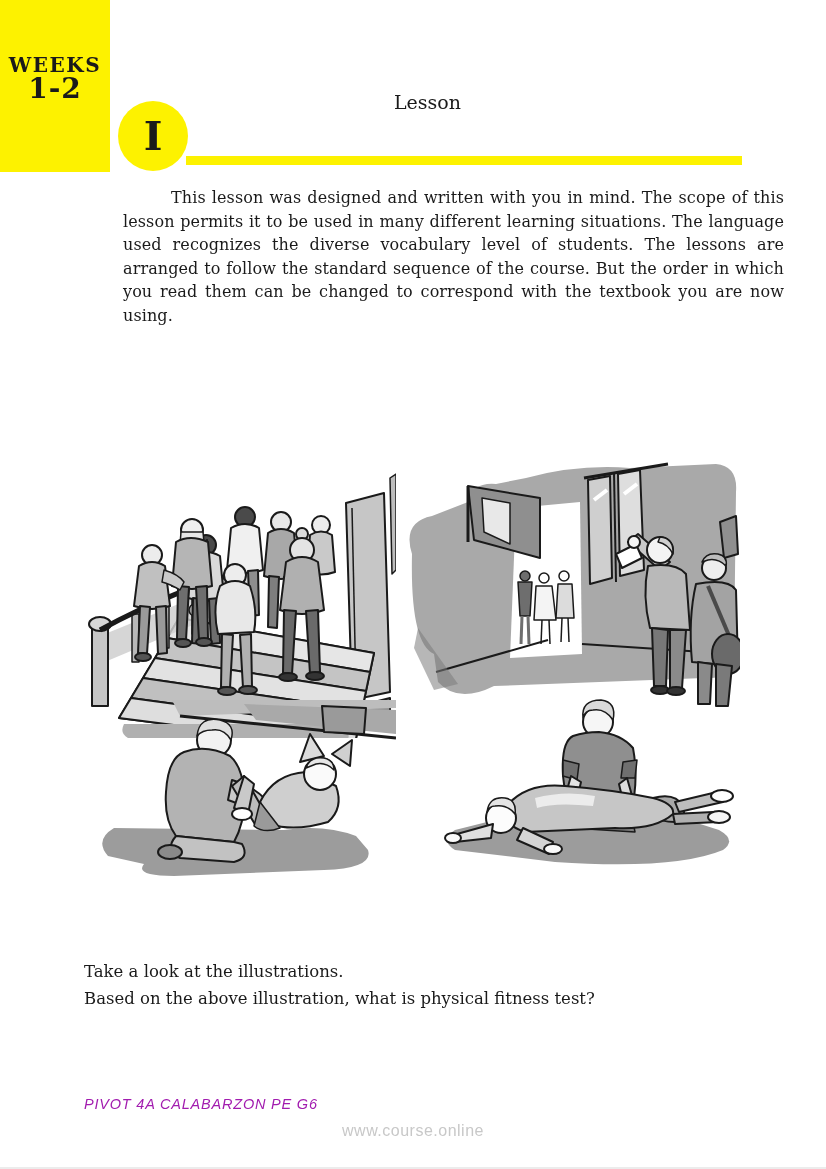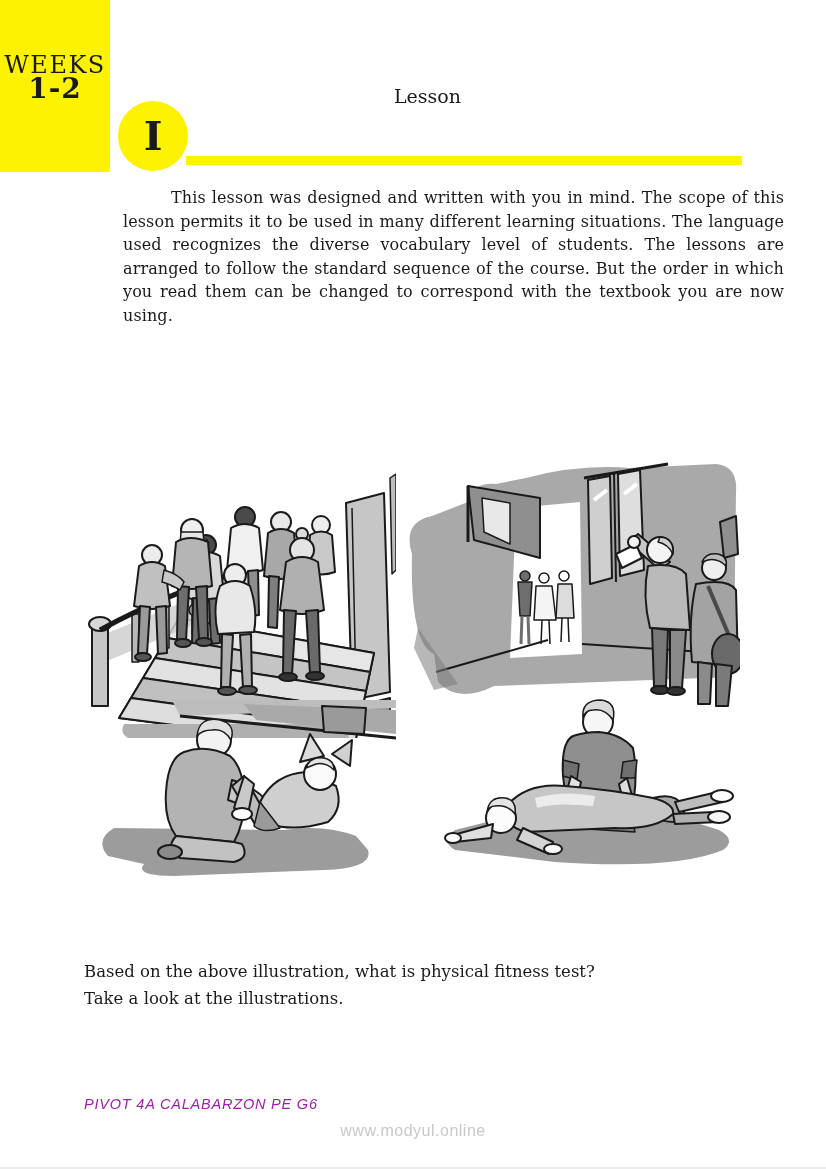--- a/index.html
+++ b/index.html
@@ -7,25 +7,25 @@
     position:relative;width:826px;height:1169px;overflow:hidden;background:#fff;
     font-family:"DejaVu Serif", serif;color:#1a1a1a;
   }
   
   .weeks-box{
     position:absolute;left:0;top:0;width:110px;height:172px;
     background:var(--accent,#FDF200);
     display:flex;flex-direction:column;justify-content:center;align-items:center;
     padding-top:0;box-sizing:border-box;
   }
-  .weeks-line1{font-weight:normal;font-size:24px;letter-spacing:1.5px;line-height:24px;margin-top:-18px;}
+  .weeks-line1{font-weight:bold;font-size:20px;letter-spacing:1.5px;line-height:24px;margin-top:-18px;}
   .weeks-line2{font-weight:bold;font-size:28px;letter-spacing:1px;line-height:24px;}
   .title-block{position:absolute;left:110px;top:82px;width:635px;text-align:center;}
   .page-title{font-weight:bold;font-size:25px;line-height:28px;letter-spacing:.3px;}
-  .lesson-subtitle{font-size:19px;line-height:24px;margin-top:2px;}
+  .lesson-subtitle{font-size:19px;line-height:24px;margin-top:8px;}
   .lesson-badge{
     position:absolute;left:118px;top:101px;width:70px;height:70px;border-radius:50%;
     background:var(--accent,#FDF200);display:flex;align-items:center;justify-content:center;z-index:2;
   }
   .lesson-badge span{font-weight:bold;font-size:40px;line-height:40px;}
   .title-underline{position:absolute;left:186px;top:156px;width:556px;height:9px;background:var(--accent,#FDF200);z-index:1;}
   
   .body-text{position:absolute;left:84px;top:186px;width:661px;margin-left:39px;}
   .body-text p{
     margin:0 0 26px 0;font-size:16px;line-height:23.5px;text-align:justify;
@@ -294,20 +294,20 @@
           <polygon points="58,134 22,144 20,152 56,148" fill="#dedede"></polygon>
           <ellipse cx="18" cy="148" rx="8" ry="5" fill="#fafafa"></ellipse>
           <polygon points="88,138 118,152 114,164 82,150" fill="#d4d4d4"></polygon>
           <ellipse cx="118" cy="159" rx="9" ry="5" fill="#fafafa"></ellipse>
         </g>
       </svg>
     </div>
   </div>
 
   <div class="prompts">
+    <div>Take a look at the illustrations.</div>
     <div>Based on the above illustration, what is physical fitness test?</div>
-    <div>Take a look at the illustrations.</div>
   </div>
 
   <div class="footer-text">PIVOT 4A CALABARZON PE G6</div>
-  <div class="watermark">www.modyul.online</div>
+  <div class="watermark">www.course.online</div>
   <div class="bottom-edge"></div>
 </div>
 
 </body></html>

